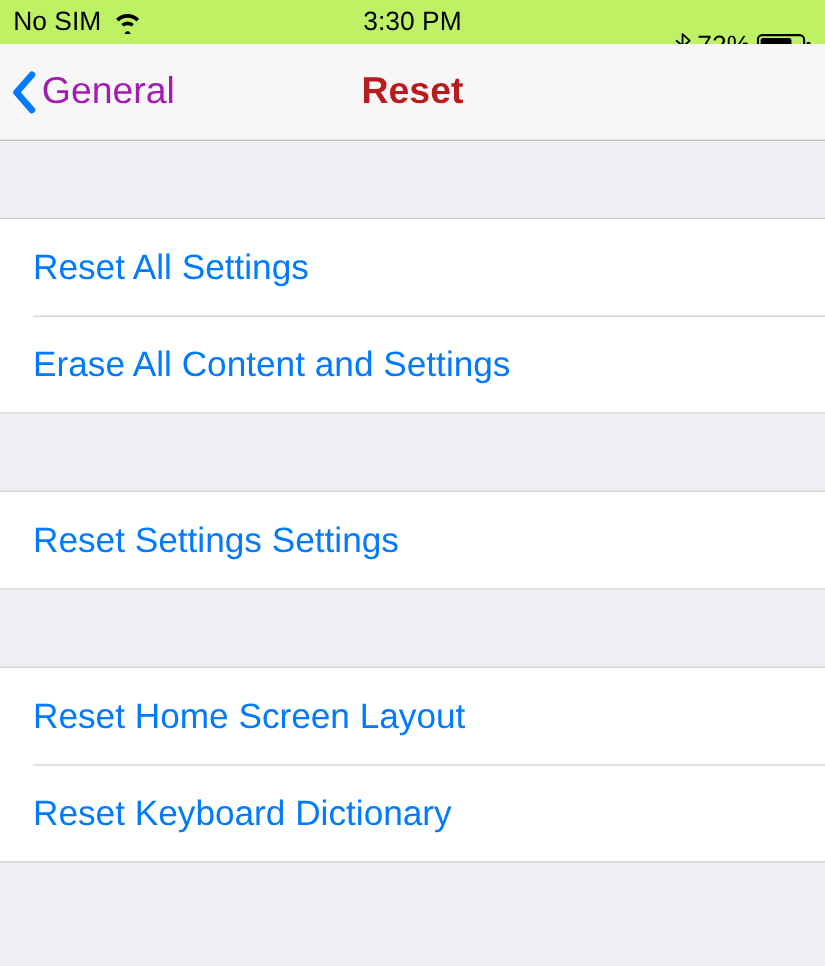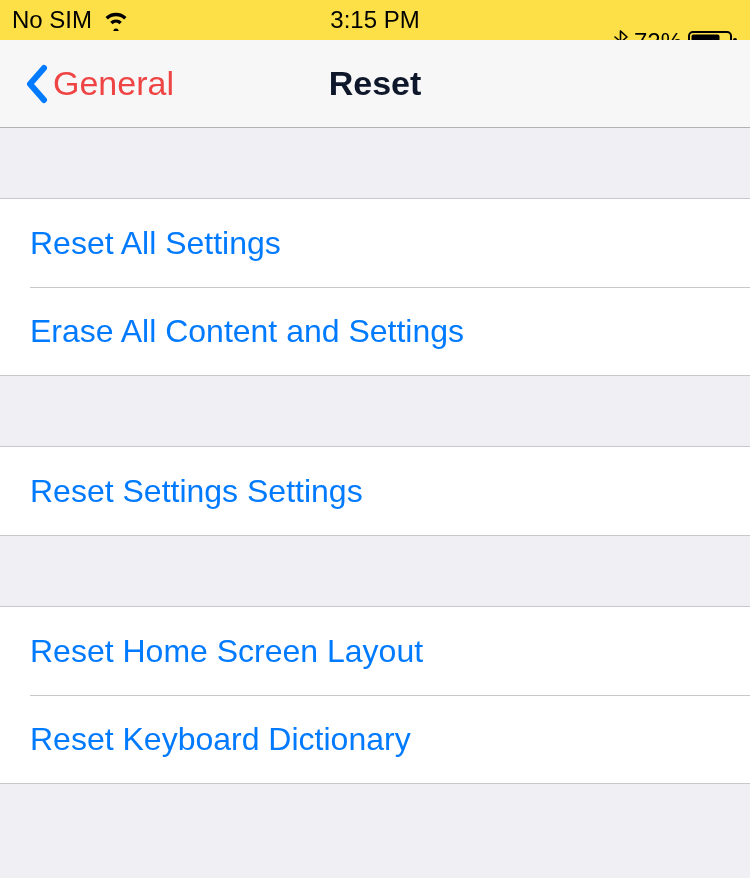--- a/index.html
+++ b/index.html
@@ -11,21 +11,21 @@
       width: 750px;
       height: 878px;
       font-family: -apple-system, "Helvetica Neue", Helvetica, Arial, sans-serif;
       background: #efeff4;
       overflow: hidden;
       -webkit-font-smoothing: antialiased;
     }
     
     .status-bar {
       height: 40px;
-      background: #fde047;
+      background: #bef264;
       display: flex;
       align-items: center;
       justify-content: space-between;
       padding: 0 12px;
       font-size: 24px;
       color: #000;
       font-weight: 400;
     }
     .status-left {
       display: flex;
@@ -53,36 +53,36 @@
       background: #f7f7f8;
       border-bottom: 1px solid #b2b2b2;
       position: relative;
       display: flex;
       align-items: center;
     }
     .back-button {
       display: flex;
       align-items: center;
       gap: 4px;
-      color: #ef4444;
+      color: #a21caf;
       font-size: 34px;
-      padding-left: 25px;
+      padding-left: 10px;
       cursor: pointer;
       font-weight: 400;
     }
     .back-chevron svg {
       display: block;
     }
     .nav-title {
       position: absolute;
       left: 50%;
       transform: translateX(-50%);
       font-size: 34px;
       font-weight: 600;
-      color: #0f172a;
+      color: #b91c1c;
     }
     
     .group-spacer {
       height: 70px;
     }
     .list-group {
       background: #fff;
       border-top: 1px solid #c8c7cc;
       border-bottom: 1px solid #c8c7cc;
     }
@@ -114,21 +114,21 @@
   <div class="status-left">
     <span>No SIM</span>
     <span class="wifi-icon">
       <svg width="28" height="22" viewBox="0 0 28 22">
         <path d="M14 19.5 a2.6 2.6 0 1 0 0.001 0 Z" fill="#000"></path>
         <path d="M8.2 12.8 a8.5 8.5 0 0 1 11.6 0 l-2.3 2.4 a5.2 5.2 0 0 0 -7 0 Z" fill="#000"></path>
         <path d="M3.5 8.1 a15 15 0 0 1 21 0 l-2.4 2.4 a11.6 11.6 0 0 0 -16.2 0 Z" fill="#000"></path>
       </svg>
     </span>
   </div>
-  <div class="status-center">3:15 PM</div>
+  <div class="status-center">3:30 PM</div>
   <div class="status-right">
     <span class="bt-icon">
       <svg width="14" height="24" viewBox="0 0 14 24">
         <path d="M6.5 1 L6.5 23 L13 17 L1 7 M6.5 1 L13 7 L1 17" stroke="#000" stroke-width="1.6" fill="none" stroke-linejoin="round" stroke-linecap="round"></path>
       </svg>
     </span>
     <span>72%</span>
     <span class="battery-icon">
       <svg width="50" height="22" viewBox="0 0 50 22">
         <rect x="1" y="1" width="42" height="20" rx="4" ry="4" fill="none" stroke="#000" stroke-width="2"></rect>

